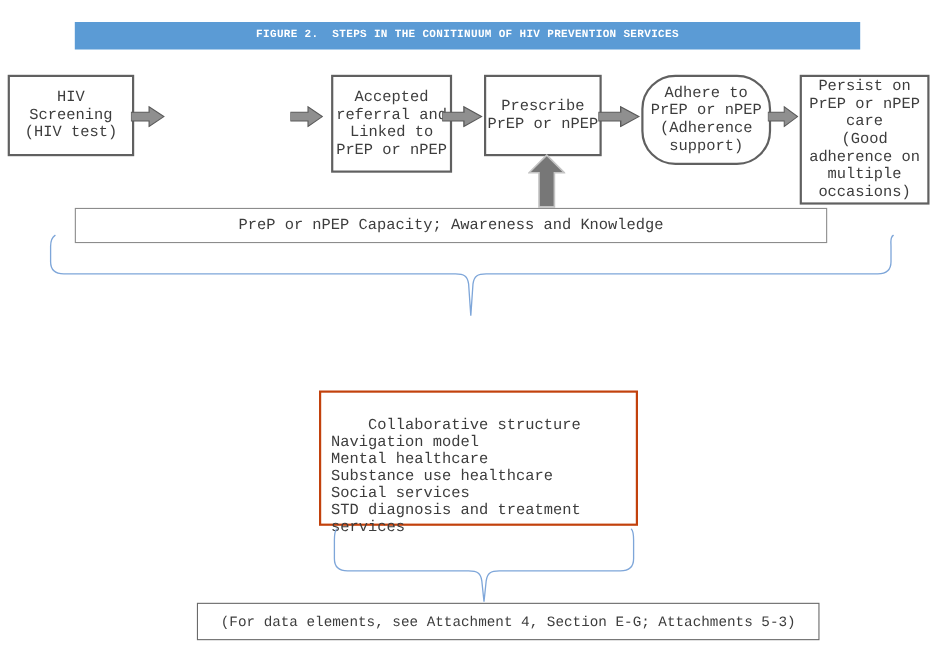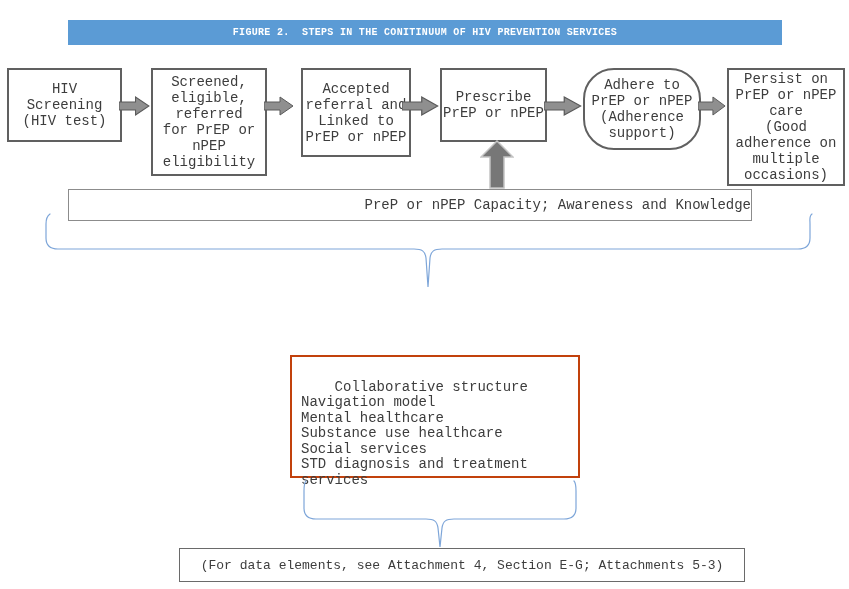--- a/index.html
+++ b/index.html
@@ -25,21 +25,21 @@
   .b6{left:727px;top:68px;width:114px;height:114px;justify-content:center;}
   .arrow{position:absolute;top:96px;height:20px;}
   .a1{left:119px;width:31px;}
   .a2{left:264px;width:30px;}
   .a3{left:402px;width:37px;}
   .a4{left:544px;width:38px;}
   .a5{left:698px;width:28px;}
   .uparrow{position:absolute;left:480px;top:140px;width:34px;height:49px;}
   .capacity{
     position:absolute;left:68px;top:189px;width:682px;height:30px;
-    border:1.5px solid #8c8c8c;display:flex;align-items:center;justify-content:flex-end;
+    border:1.5px solid #8c8c8c;display:flex;align-items:center;justify-content:center;
     font-size:14px;white-space:pre;
   }
   .brace{position:absolute;}
   .brace-top{left:40px;top:210px;width:780px;height:85px;}
   .brace-bottom{left:300px;top:478px;width:285px;height:72px;}
   .noteA{
     position:absolute;left:158px;top:293px;width:522px;height:33px;
     border:1.5px solid #7ea6d9;display:flex;align-items:center;justify-content:center;
     font-size:13px;white-space:pre;
   }
@@ -61,28 +61,20 @@
 <div class="page">
 
   <div class="banner">
     <span>FIGURE 2.  STEPS IN THE CONITINUUM OF HIV PREVENTION SERVICES</span>
   </div>
 
   <div class="fbox b1">
     <span>HIV
 Screening
 (HIV test)</span>
-  </div>
-  <div class="fbox b2">
-    <span>Screened,
-eligible,
-referred
-for PrEP or
-nPEP
-eligibility</span>
   </div>
   <div class="fbox b3">
     <span>Accepted
 referral and
 Linked to
 PrEP or nPEP</span>
   </div>
   <div class="fbox b4">
     <span>Prescribe
 PrEP or nPEP</span>

